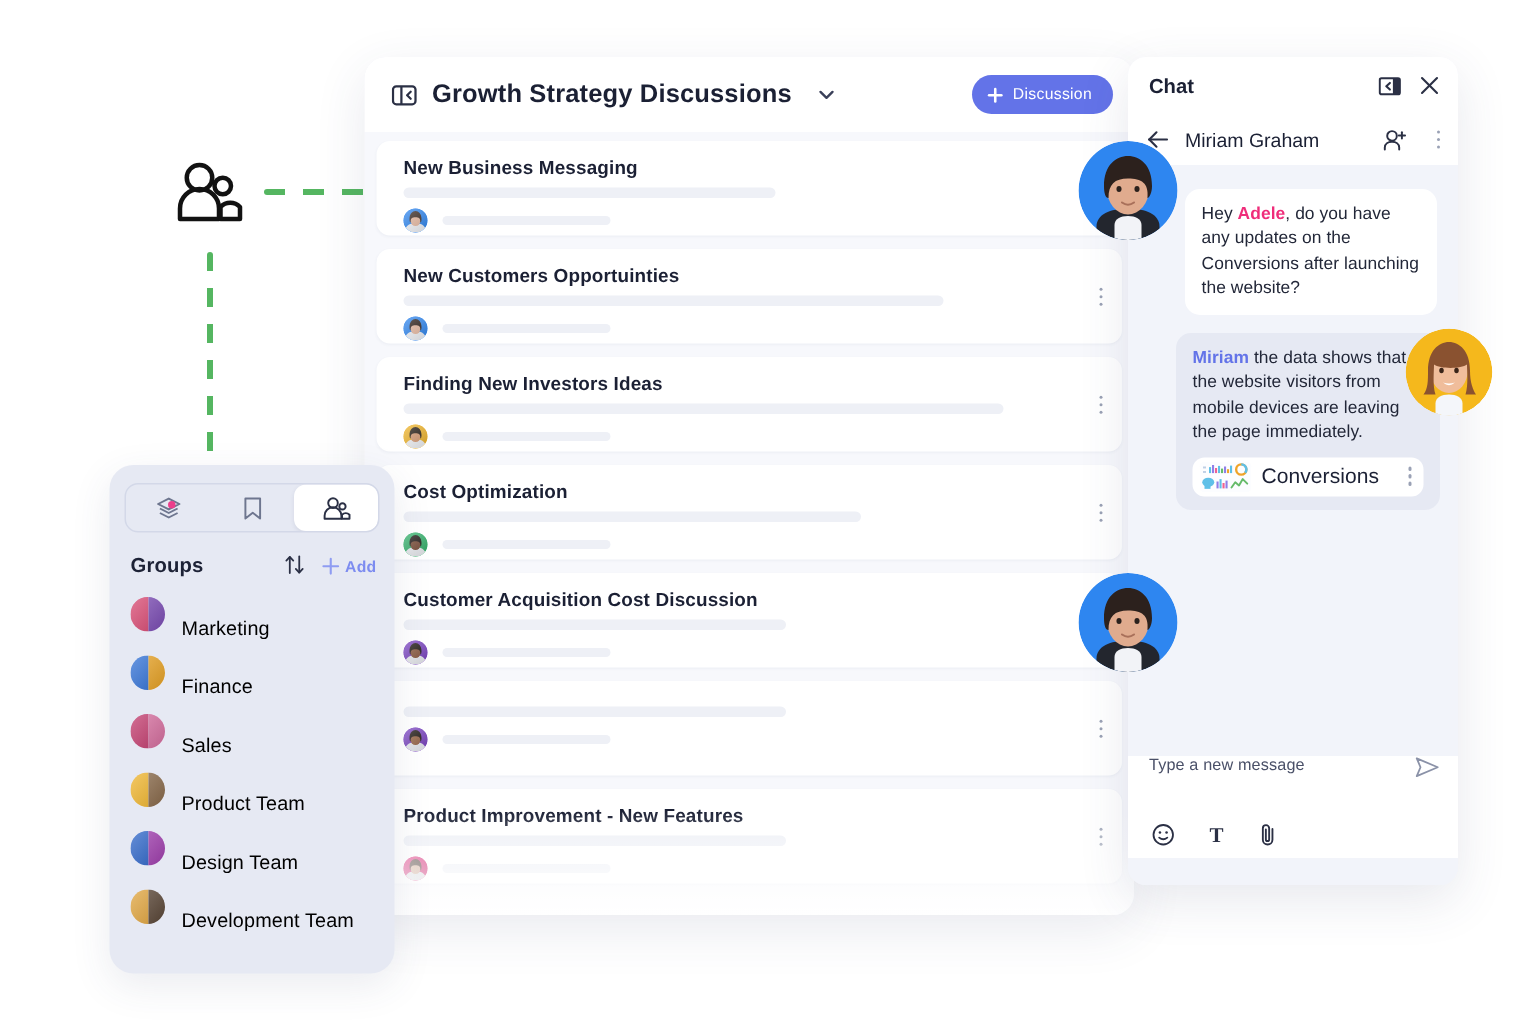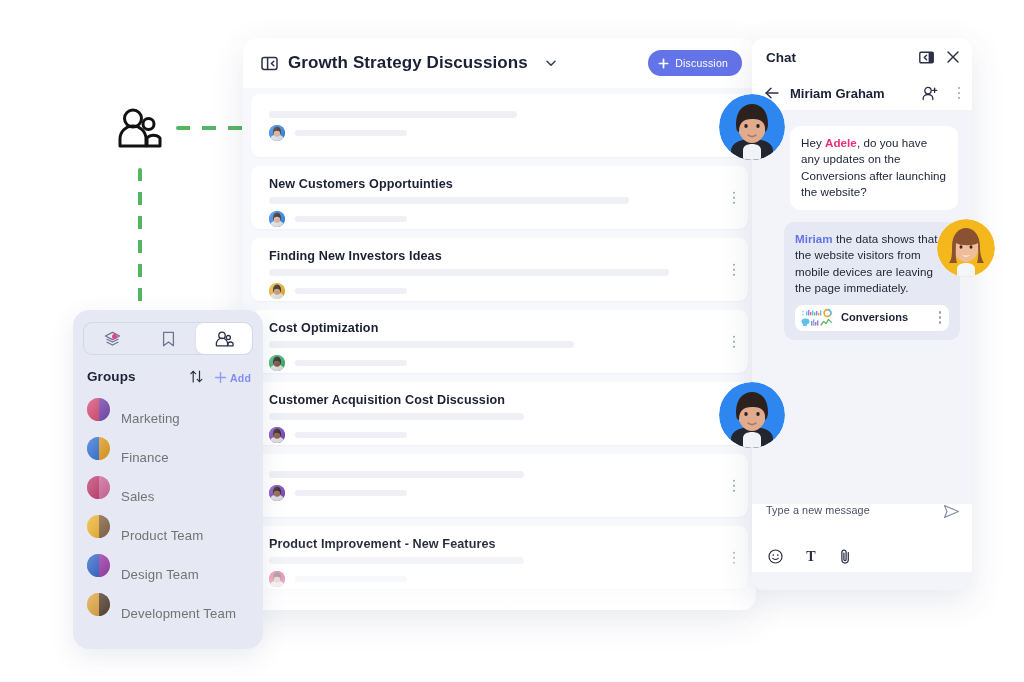--- a/index.html
+++ b/index.html
@@ -38,21 +38,21 @@
   .gtab .dot { position:absolute; width:5px; height:5px; border-radius:50%; background:#ec3f8c; top:11px; right:23px; }
 
   .groups-head { display:flex; align-items:flex-end; margin:14px 2px 6px 4px; }
   .groups-title { font-size:13.5px; font-weight:700; color:#1d2236; letter-spacing:.1px; }
   .groups-head .spacer { flex:1; }
   .sort-ic { margin-right:10px; display:flex; }
   .add-wrap { display:flex; align-items:center; gap:3px; cursor:pointer; }
   .add-lbl { font-size:10.5px; font-weight:700; color:#7d8cf0; letter-spacing:.2px; }
 
   .group-row { display:flex; align-items:center; gap:11px; height:39px; padding-left:4px; cursor:pointer; }
-  .group-name { font-size:13.2px; color:#737373; letter-spacing:.1px;margin-top:18px; }
+  .group-name { font-size:13.2px; color:#000000; letter-spacing:.1px;margin-top:18px; }
   .gav { width:23px; height:23px; border-radius:50%; flex:0 0 23px; position:relative; overflow:hidden; }
   .gav::after{ content:""; position:absolute; inset:0; border-radius:50%;
                background:linear-gradient(130deg,rgba(255,255,255,.28),rgba(0,0,0,.12)); }
   .gav i { position:absolute; width:50%; height:100%; top:0; }
   .gav i.l { left:0; } .gav i.r { right:0; }
 
   
   .main-panel {
     position:absolute; left:243px; top:38px; width:513px; height:572px;
     background:#f7f8fc; border-radius:14px;
@@ -101,40 +101,40 @@
     position:absolute; left:752px; top:38px; width:220px; height:552px;
     background:#f2f4fa; border-radius:12px; z-index:5; overflow:hidden;
     box-shadow: 0 10px 34px rgba(55,65,105,.12);
     display:flex; flex-direction:column;
   }
   .chat-top { background:#fff; }
   .chat-row1 { height:38px; display:flex; align-items:center; padding:0 12px 0 14px; }
   .chat-lbl { font-size:13.5px; font-weight:700; color:#1b2034; }
   .chat-row1 .spacer, .chat-row2 .spacer { flex:1; }
   .chat-row2 { height:34px; display:flex; align-items:center; padding:0 12px 0 12px; gap:10px; }
-  .chat-person { font-size:13px; font-weight:700; color:#1b2034; }
+  .chat-person { font-size:13px; font-weight:400; color:#1b2034; }
   .ic-btn { cursor:pointer; display:flex; align-items:center; justify-content:center; }
 
   .chat-body { flex:1; position:relative; padding:16px 14px 0 14px; }
 
   .bubble { border-radius:10px; padding:9px 11px; font-size:11.6px; line-height:1.42;
             color:#222738; letter-spacing:.05px; }
   .bub-in { background:#fff; width:168px; margin-left:24px; }
   .bub-out { background:#e6e9f3; width:176px; margin-left:18px; margin-top:12px; }
   .bub-in2 { background:#fff; width:160px; margin-left:14px; margin-top:14px; }
   .nm-pink { color:#ef2d7a; font-weight:700; }
   .nm-blue { color:#6373e8; font-weight:700; }
 
   .attach {
     margin-top:8px; background:#fff; border-radius:8px; height:26px;
     display:flex; align-items:center; gap:7px; padding:0 8px 0 5px; cursor:pointer;
   }
   .attach-thumb { width:34px; height:20px; border-radius:3px; background:#fbfcfe;
                   position:relative; overflow:hidden; flex:0 0 34px; }
-  .attach-name { font-size:11px; font-weight:700; color:#1b2034; flex:1; }
+  .attach-name { font-size:14px; font-weight:400; color:#1b2034; flex:1; }
 
   .chat-input { background:#fff; }
   .ci-row { height:36px; display:flex; align-items:flex-start; padding:0 12px 0 14px; }
   .ci-ph { font-size:10.8px; color:#4a5068; flex:1; letter-spacing:.1px; }
   .ci-tools { height:32px; display:flex; align-items:center; gap:21px; padding:0 0 0 16px; }
   .chat-panel .fade-bot { height:18px; background:#f2f4fa; }
 
   .av-overlay-chat { position:absolute; border-radius:50%; overflow:hidden; z-index:8; }
 </style>
 </head>
@@ -177,20 +177,21 @@
             <line x1="5.5" y1="1.4" x2="5.5" y2="9.6" stroke="#fff" stroke-width="1.7" stroke-linecap="round"></line>
             <line x1="1.4" y1="5.5" x2="9.6" y2="5.5" stroke="#fff" stroke-width="1.7" stroke-linecap="round"></line>
           </svg>
         </span>
         <span>Discussion</span>
       </div>
     </div>
 
     <div class="cards" id="cards-host">
         <div class="card">
+          <div class="card-title">New Business Messaging</div>
           <div class="bar1" style="width:248px"></div>
           <div class="card-foot">
             <div class="cav" style="background:#2e86f0"><svg viewBox="0 0 16 16" width="16" height="16">
                 <circle cx="8" cy="8" r="8" fill="#2e86f0"></circle>
                 <path d="M1.5 16 v-2.2 c0-2.6 3-4 6.5-4 s6.5 1.4 6.5 4 V16 z" fill="#f2f4f8"></path>
                 <ellipse cx="8" cy="7.4" rx="3.5" ry="4.3" fill="#e8b9a0"></ellipse>
                 <path d="M4 7 c0-3.6 2-5.4 4-5.4 s4 1.8 4 5.4 c0 1.6-.4 2.4-.8 2.4 c.4-2.8-1.1-3.6-3.2-3.6 s-3.6.8-3.2 3.6 c-.4 0-.8-.8-.8-2.4z" fill="#3a2a22"></path>
               </svg></div>
             <div class="bar2" style="width:112px"></div>
           </div>

